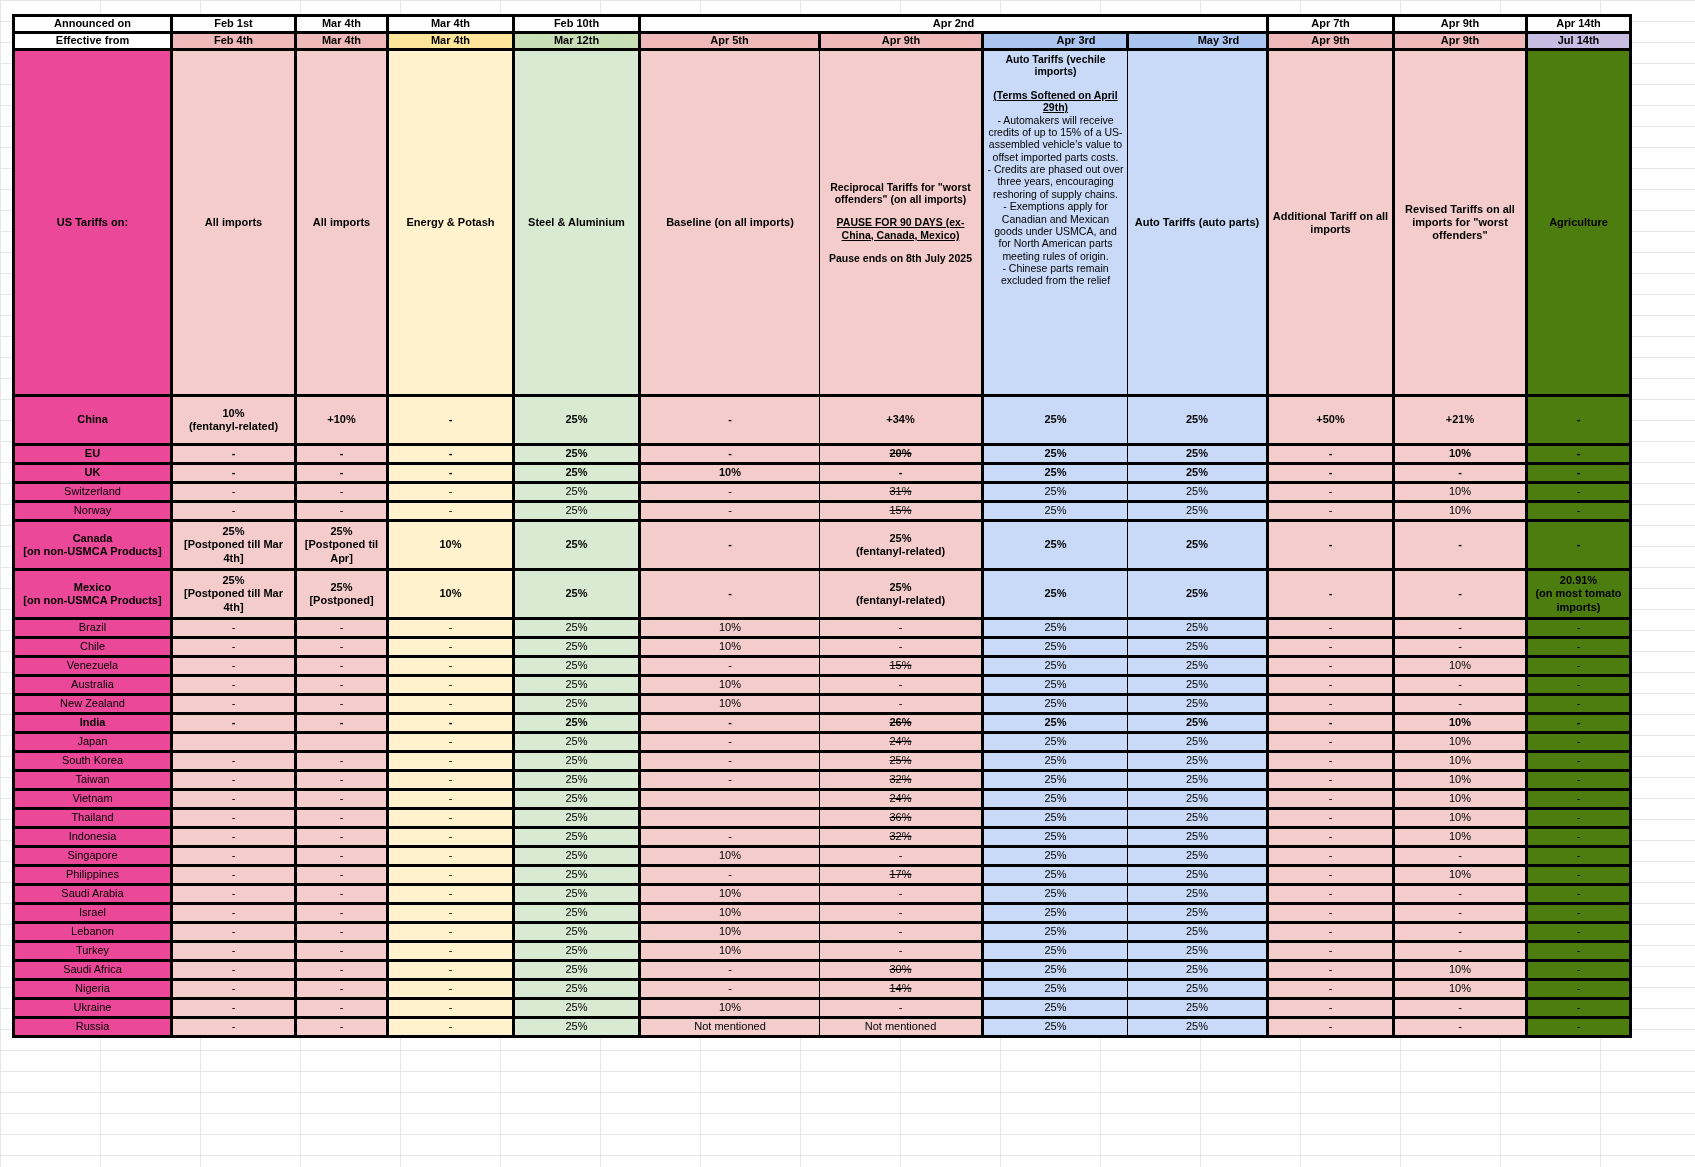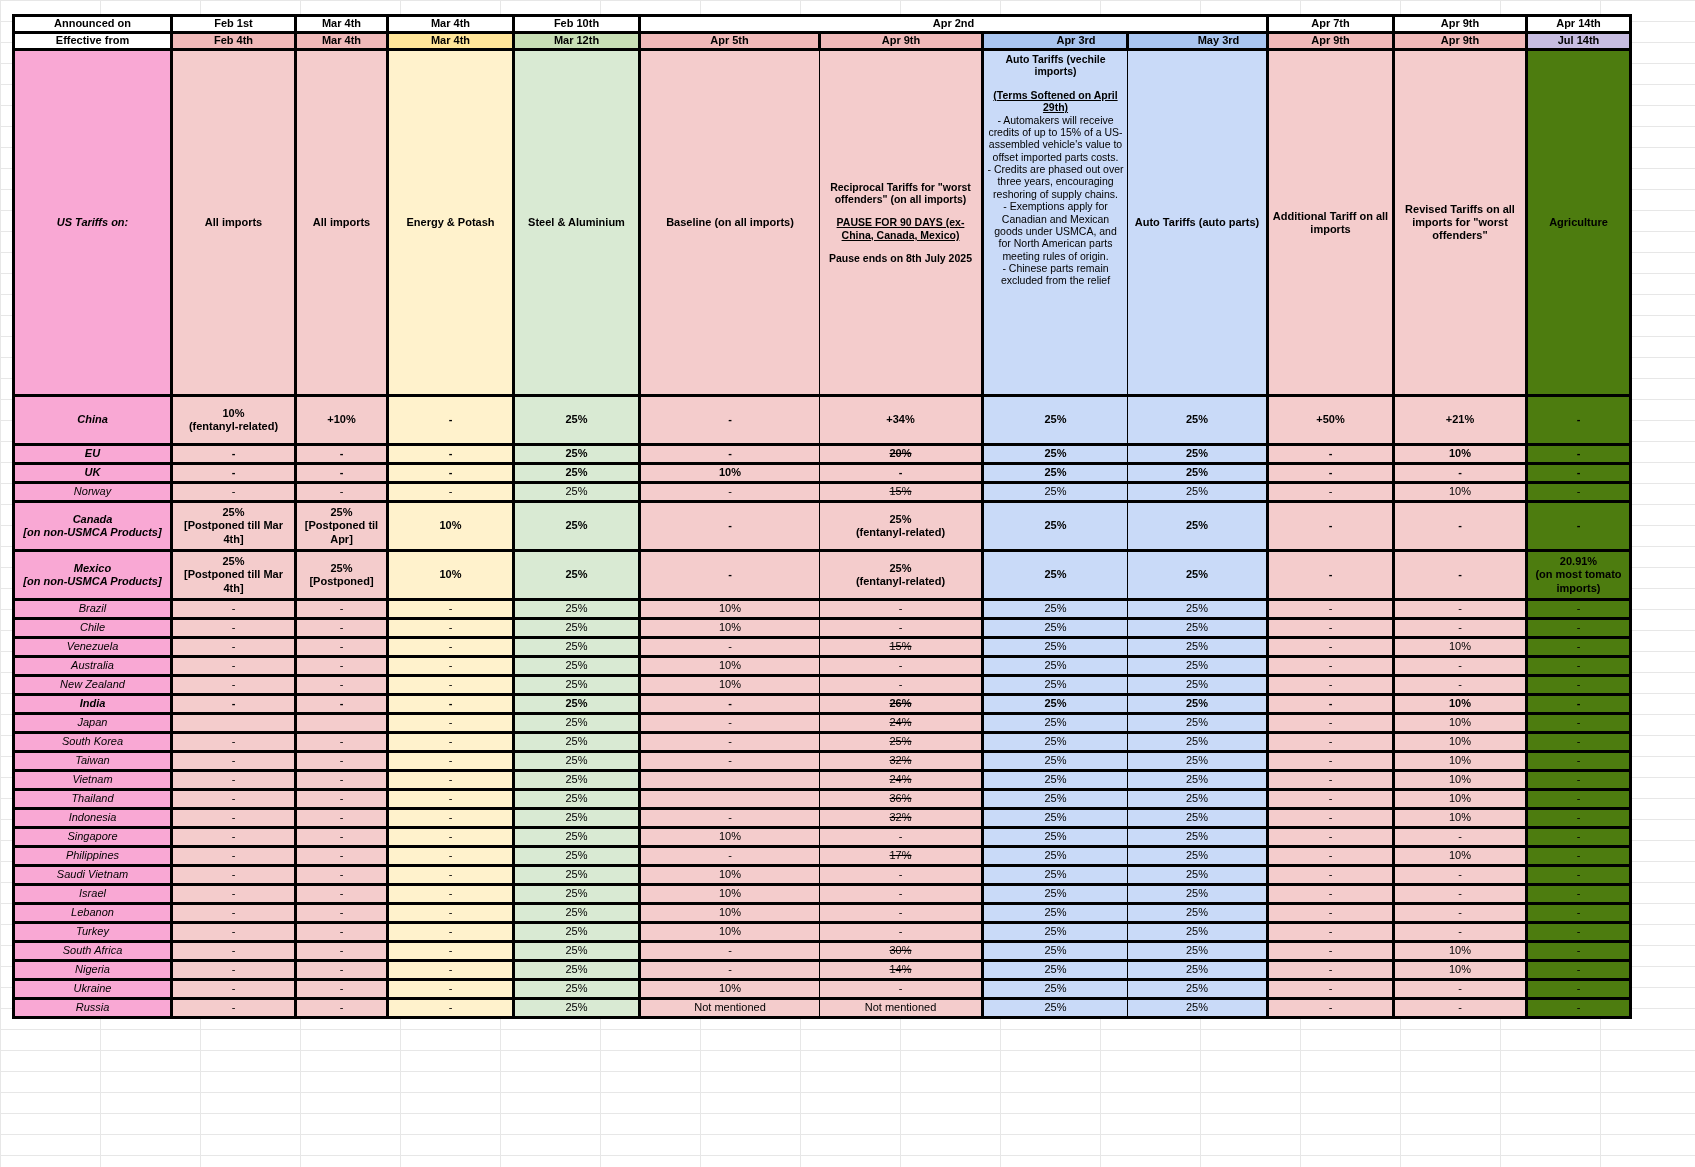--- a/index.html
+++ b/index.html
@@ -24,21 +24,21 @@
     font-weight:normal;
   }
   thead th{font-weight:bold;height:14px;padding:0 2px;}
   tbody .thinR{border-right-width:1px;}
   tbody .thinL{border-left-width:1px;}
   tr.subject td{height:340px;}
   tr.subject td.v-top{vertical-align:top;padding-top:2px;}
   tr.size-s td{height:14px;}
   tr.size-m td{height:44px;}
   tr.bold td{font-weight:bold;}
-  td.rowlabel{background:#f9a8d4;font-style:italic;}
+  td.rowlabel{background:#ec4899;}
   .b{font-weight:bold;}
   .bu{font-weight:bold;text-decoration:underline;}
   .gap{height:11px;}
   .seg{display:block;}
   .strike{text-decoration:line-through;}
   .subject-cell .seg{line-height:1.18;}
   .subject-cell{font-size:10.5px;}
   .subject-cell.simple{font-size:11px;}
   .hdr-pink{background:#f0b9b9;}
   .hdr-yellow{background:#ffe599;}
@@ -148,20 +148,34 @@
         <td class="bg-green">25%</td>
         <td class="bg-pink thinR">10%</td>
         <td class="bg-pink thinL">-</td>
         <td class="bg-blue thinR">25%</td>
         <td class="bg-blue thinL">25%</td>
         <td class="bg-pink">-</td>
         <td class="bg-pink">-</td>
         <td class="bg-purple">-</td>
       </tr>
       <tr class="size-s">
+        <td class="rowlabel">Switzerland</td>
+        <td class="bg-pink">-</td>
+        <td class="bg-pink">-</td>
+        <td class="bg-yellow">-</td>
+        <td class="bg-green">25%</td>
+        <td class="bg-pink thinR">-</td>
+        <td class="bg-pink thinL strike">31%</td>
+        <td class="bg-blue thinR">25%</td>
+        <td class="bg-blue thinL">25%</td>
+        <td class="bg-pink">-</td>
+        <td class="bg-pink">10%</td>
+        <td class="bg-purple">-</td>
+      </tr>
+      <tr class="size-s">
         <td class="rowlabel">Norway</td>
         <td class="bg-pink">-</td>
         <td class="bg-pink">-</td>
         <td class="bg-yellow">-</td>
         <td class="bg-green">25%</td>
         <td class="bg-pink thinR">-</td>
         <td class="bg-pink thinL strike">15%</td>
         <td class="bg-blue thinR">25%</td>
         <td class="bg-blue thinL">25%</td>
         <td class="bg-pink">-</td>
@@ -395,21 +409,21 @@
         <td class="bg-green">25%</td>
         <td class="bg-pink thinR">-</td>
         <td class="bg-pink thinL strike">17%</td>
         <td class="bg-blue thinR">25%</td>
         <td class="bg-blue thinL">25%</td>
         <td class="bg-pink">-</td>
         <td class="bg-pink">10%</td>
         <td class="bg-purple">-</td>
       </tr>
       <tr class="size-s">
-        <td class="rowlabel">Saudi Vietnam</td>
+        <td class="rowlabel">Saudi Arabia</td>
         <td class="bg-pink">-</td>
         <td class="bg-pink">-</td>
         <td class="bg-yellow">-</td>
         <td class="bg-green">25%</td>
         <td class="bg-pink thinR">10%</td>
         <td class="bg-pink thinL">-</td>
         <td class="bg-blue thinR">25%</td>
         <td class="bg-blue thinL">25%</td>
         <td class="bg-pink">-</td>
         <td class="bg-pink">-</td>
@@ -451,21 +465,21 @@
         <td class="bg-green">25%</td>
         <td class="bg-pink thinR">10%</td>
         <td class="bg-pink thinL">-</td>
         <td class="bg-blue thinR">25%</td>
         <td class="bg-blue thinL">25%</td>
         <td class="bg-pink">-</td>
         <td class="bg-pink">-</td>
         <td class="bg-purple">-</td>
       </tr>
       <tr class="size-s">
-        <td class="rowlabel">South Africa</td>
+        <td class="rowlabel">Saudi Africa</td>
         <td class="bg-pink">-</td>
         <td class="bg-pink">-</td>
         <td class="bg-yellow">-</td>
         <td class="bg-green">25%</td>
         <td class="bg-pink thinR">-</td>
         <td class="bg-pink thinL strike">30%</td>
         <td class="bg-blue thinR">25%</td>
         <td class="bg-blue thinL">25%</td>
         <td class="bg-pink">-</td>
         <td class="bg-pink">10%</td>

